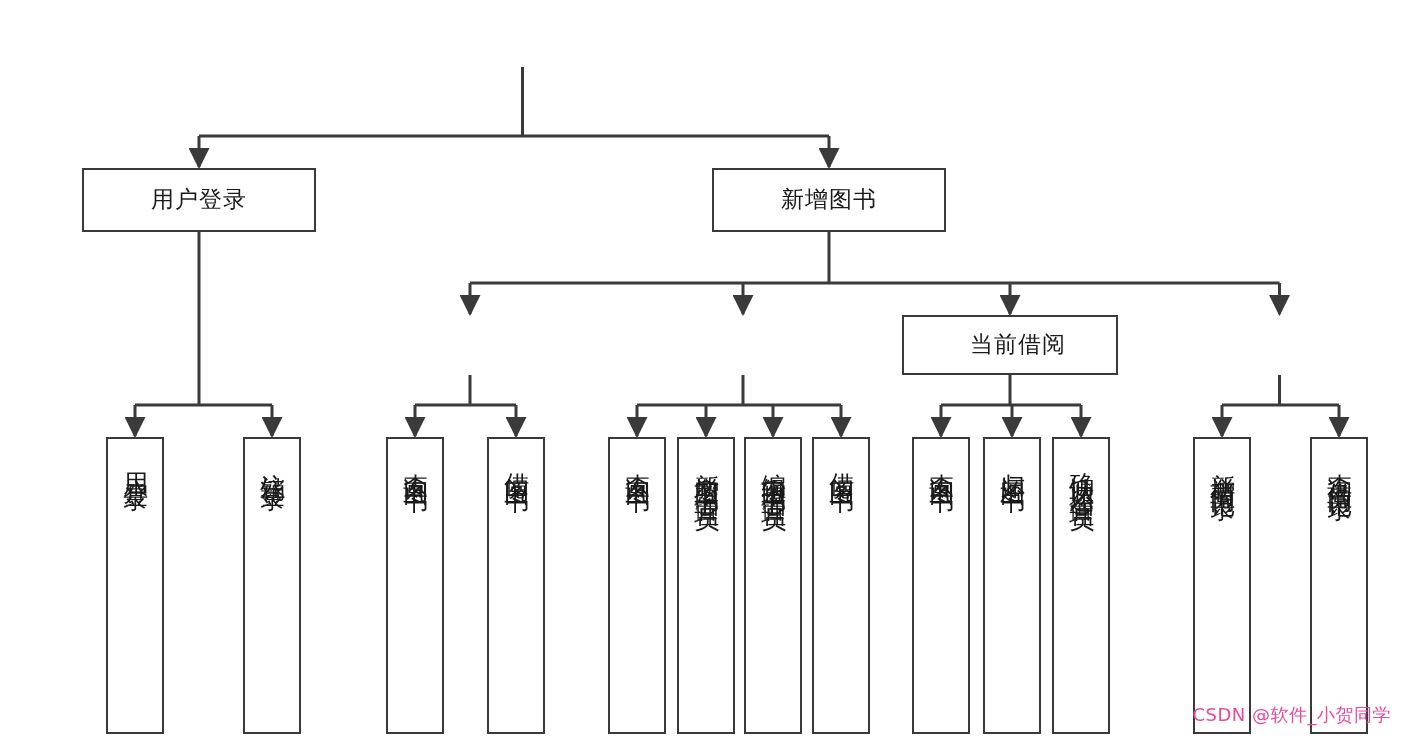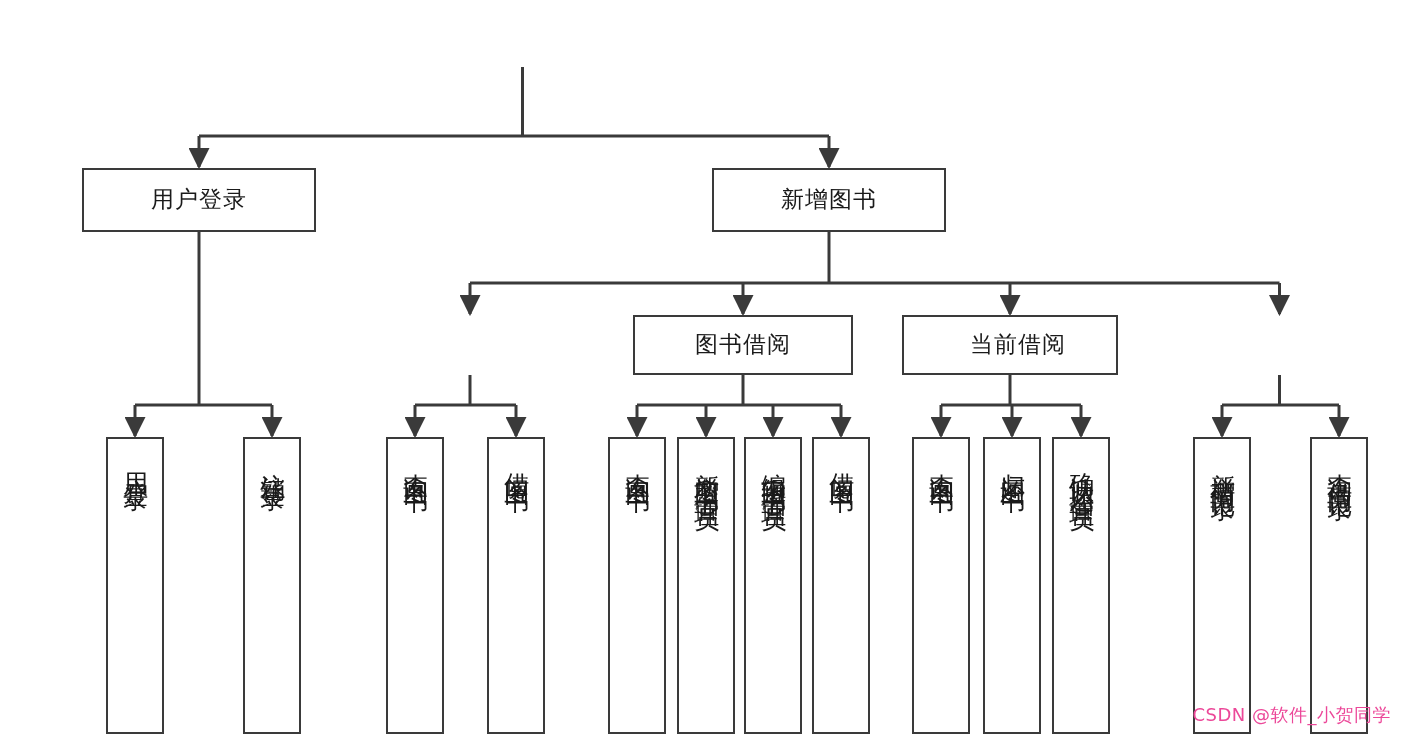--- a/index.html
+++ b/index.html
@@ -126,23 +126,20 @@
 
   <div class="node horiz" id="node-user_login" style="left: 82px; top: 168px; width: 234px; height: 64px;">
     <span class="label">用户登录</span>
   </div>
 
   <div class="node horiz" id="node-book_mgmt" style="left: 712px; top: 168px; width: 234px; height: 64px;">
     <span class="label">新增图书</span>
   </div>
 
 
-  <div class="node horiz" id="node-book_borrow" style="left: 633px; top: 315px; width: 220px; height: 60px;">
-    <span class="label">图书借阅</span>
-  </div>
 
   <div class="node horiz" id="node-current_borrow" style="left: 902px; top: 315px; width: 216px; height: 60px; padding-left: 16px;">
     <span class="label">当前借阅</span>
   </div>
 
 
   <div id="leaf-container">
       <div class="node vert tall" id="node-leaf-user-login" style="left: 106px; top: 437px; width: 58px; height: 297px;">
         <span class="label">用户登录</span>
       </div>

